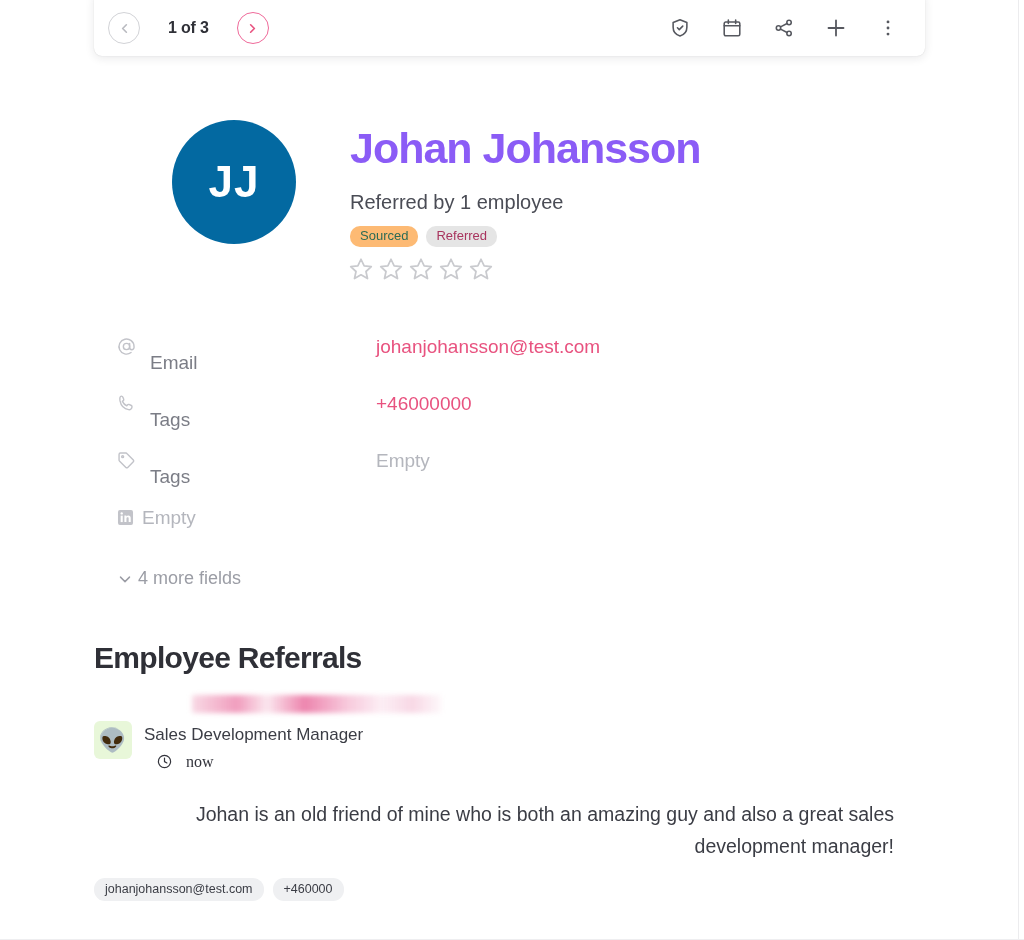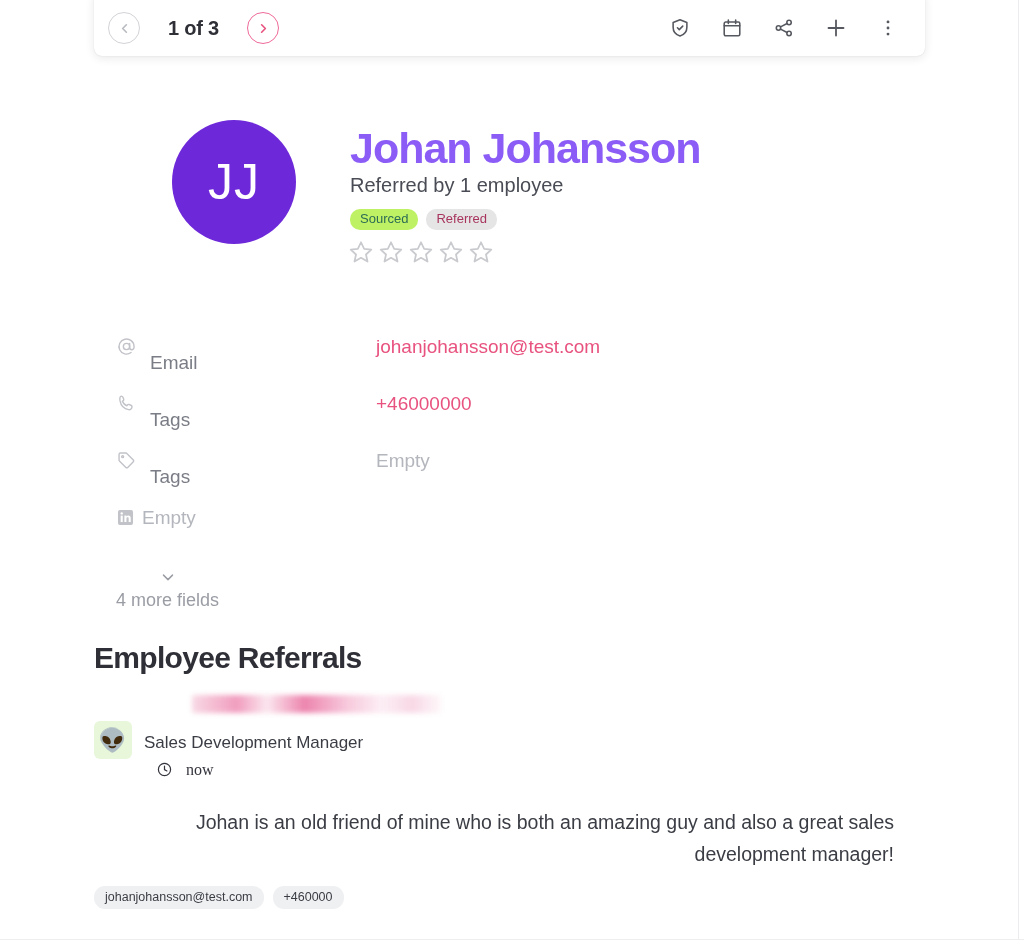--- a/index.html
+++ b/index.html
@@ -59,21 +59,21 @@
     justify-content: center;
     background: transparent;
     cursor: pointer;
     flex: none;
   }
   .circle-btn.active {
     border-color: #ef6a9a;
   }
   .circle-btn svg { display:block; }
   .page-counter {
-    font-size: 20px;
+    font-size: 16px;
     font-weight: 700;
     color: #2f3037;
     margin: 16px 28px;
     letter-spacing: -0.2px;
     white-space: nowrap;
   }
   .toolbar-spacer { flex: 1 1 auto; }
   .toolbar-actions {
     display: flex;
     align-items: center;
@@ -95,64 +95,64 @@
     left: 94px;
     top: 120px;
     display: flex;
     align-items: flex-start;
     gap: 0;
   }
   .avatar {
     width: 124px;
     height: 124px;
     border-radius: 50%;
-    background: #6d28d9;
+    background: #0369a1;
     color: #ffffff;
     display: flex;
     align-items: center;
     justify-content: center;
-    font-size: 50px;
-    font-weight: 400;
+    font-size: 44px;
+    font-weight: 700;
     letter-spacing: 1px;
     flex: none;
     margin-left: 78px;
   }
   .profile-info {
     margin-left: 54px;
     padding-top: 6px;
   }
   .person-name {
     font-size: 43px;
     font-weight: 700;
     color: #8b5cf6;
     line-height: 1.05;
     letter-spacing: -1px;
     margin: 0;
     white-space: nowrap;
   }
   .referred-by {
     font-size: 20px;
     color: #4a4c55;
-    margin-top: 3px;
+    margin-top: 20px;
     font-weight: 400;
   }
   .badges {
     display: flex;
     gap: 8px;
     margin-top: 12px;
   }
   .badge {
     font-size: 13px;
     border-radius: 10px;
     padding: 3px 10px 4px;
     font-weight: 400;
     line-height: 1.1;
     white-space: nowrap;
   }
-  .badge-sourced { background: #bef264; color: #2c6b55; }
+  .badge-sourced { background: #fdba74; color: #2c6b55; }
   .badge-referred { background: #e5e5e5; color: #a8345e; }
   .stars {
     display: flex;
     gap: 4px;
     margin-top: 9px;
     margin-left: -2px;
   }
   .stars svg { display: block; }
   
   .fields {
@@ -191,21 +191,20 @@
   .more-fields {
     display: flex;
     align-items: center;
     gap: 4px;
     margin-left: 22px;
     margin-top: 22px;
     color: #9b9da5;
     font-size: 18px;
     cursor: pointer;
     width: max-content;
-    flex-direction: column;
   }
   
   .referrals {
     position: absolute;
     left: 94px;
     top: 641px;
     width: 840px;
   }
   .section-title {
     font-size: 30px;
@@ -252,21 +251,21 @@
       rgba(244,178,205,0.7) 62%,
       rgba(250,225,236,0.55) 76%,
       rgba(243,190,212,0.6) 88%,
       rgba(252,238,244,0.35) 100%
     );
     filter: blur(2.4px);
   }
   .referrer-title {
     font-size: 17px;
     color: #3b3d45;
-    margin-top: 32px;
+    margin-top: 24px;
   }
   .referrer-time {
     display: flex;
     align-items: flex-start;
     gap: 13px;
     margin-top: 8px;
     font-size: 16px;
     color: #33343c;
     margin-left: 12px;
     font-family: Liberation Serif, serif;

